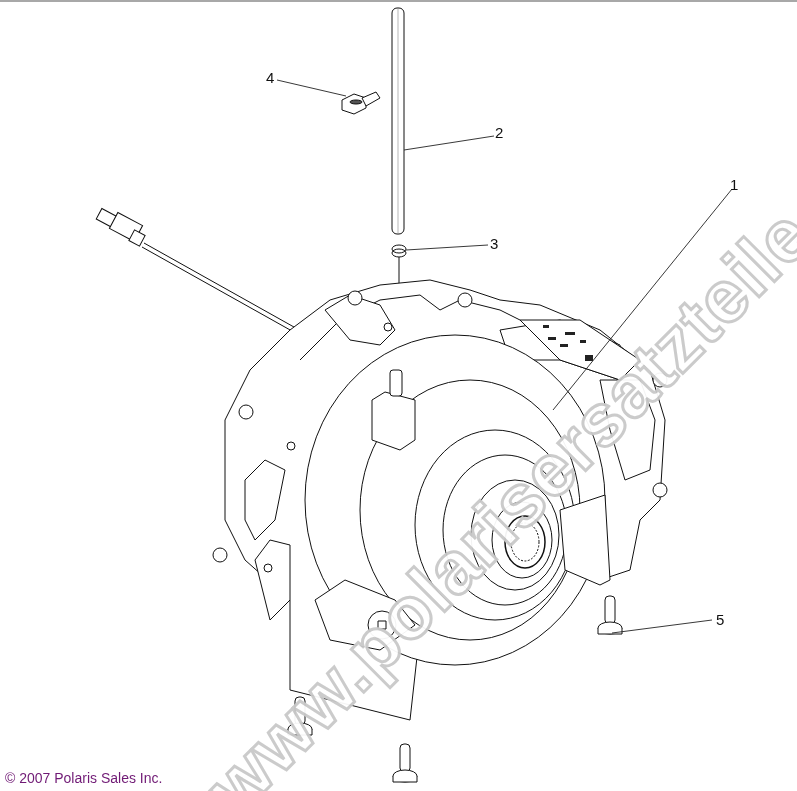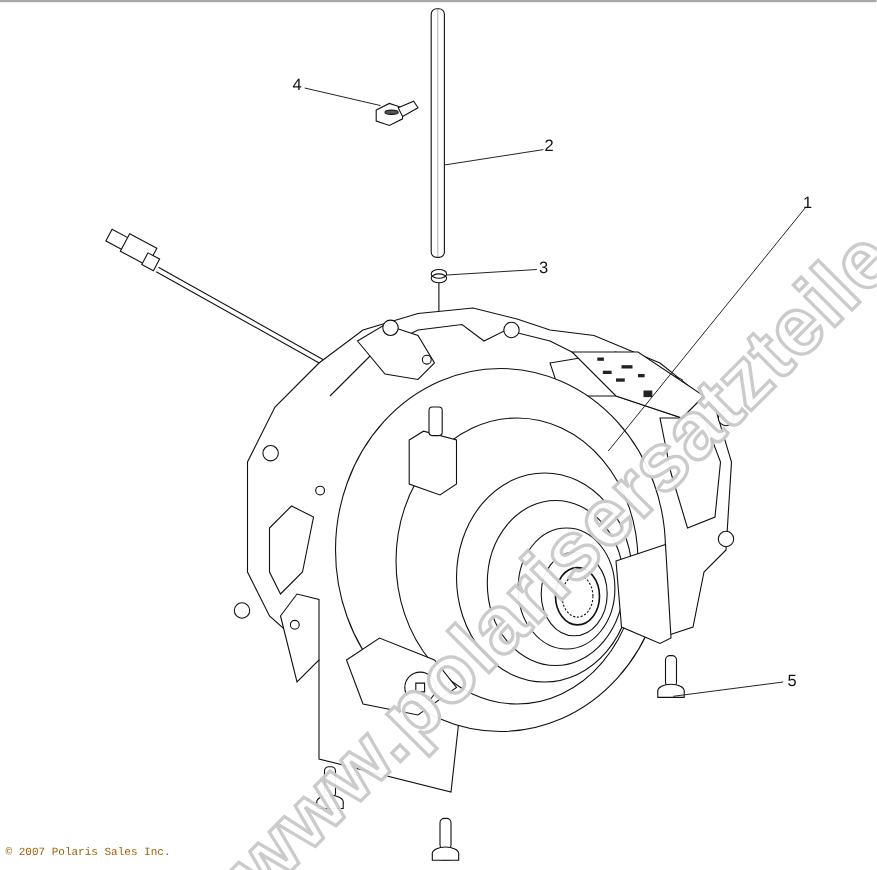--- a/index.html
+++ b/index.html
@@ -1,21 +1,21 @@
 <!DOCTYPE html>
 <html><head>
 <meta charset="utf-8">
 <style>
   html, body { margin: 0; padding: 0; background: #ffffff; }
   body { width: 797px; height: 791px; position: relative; overflow: hidden;
          font-family: "Liberation Sans", sans-serif; }
   .topline { position: absolute; left: 0; top: 0; width: 797px; height: 2px; background: #a8a8a8; }
   svg.drawing { position: absolute; left: 0; top: 0; }
   .callout { position: absolute; font-size: 15px; color: #111; line-height: 1; }
-  .copyright { position: absolute; left: 5px; top: 770px; font-size: 10px; color: #a16207; white-space: nowrap; font-family: Liberation Mono, monospace; }
+  .copyright { position: absolute; left: 5px; top: 770px; font-size: 14px; color: #701a75; white-space: nowrap; }
   .watermark { position: absolute; left: 400px; top: 400px; transform-origin: 0 0;
                font-weight: bold; font-size: 74px; color: #ffffff; white-space: nowrap;
                -webkit-text-stroke: 3px #c9c9c9; letter-spacing: 1px; opacity: 0.95; }
 </style>
 </head>
 <body>
 
 <div class="topline"></div>
 
 <svg class="drawing" width="797" height="791" viewBox="0 0 797 791">

